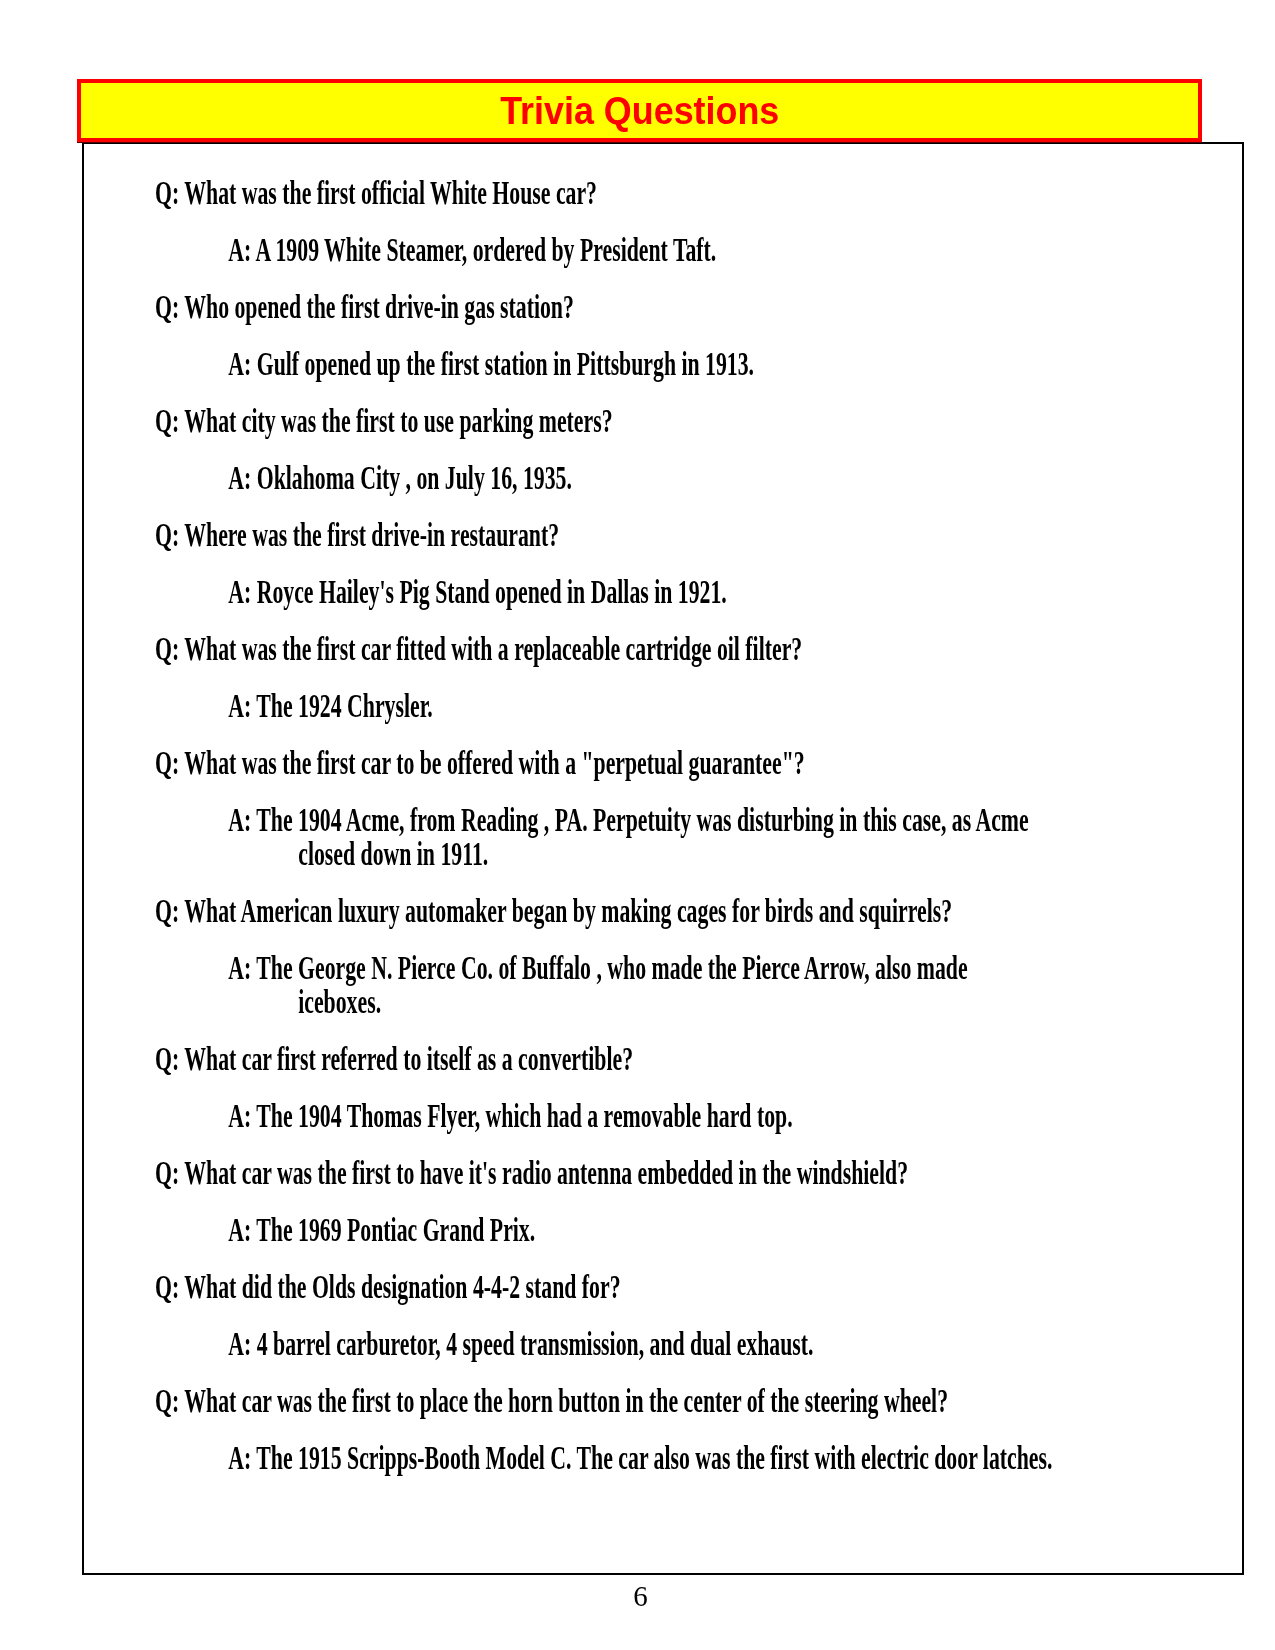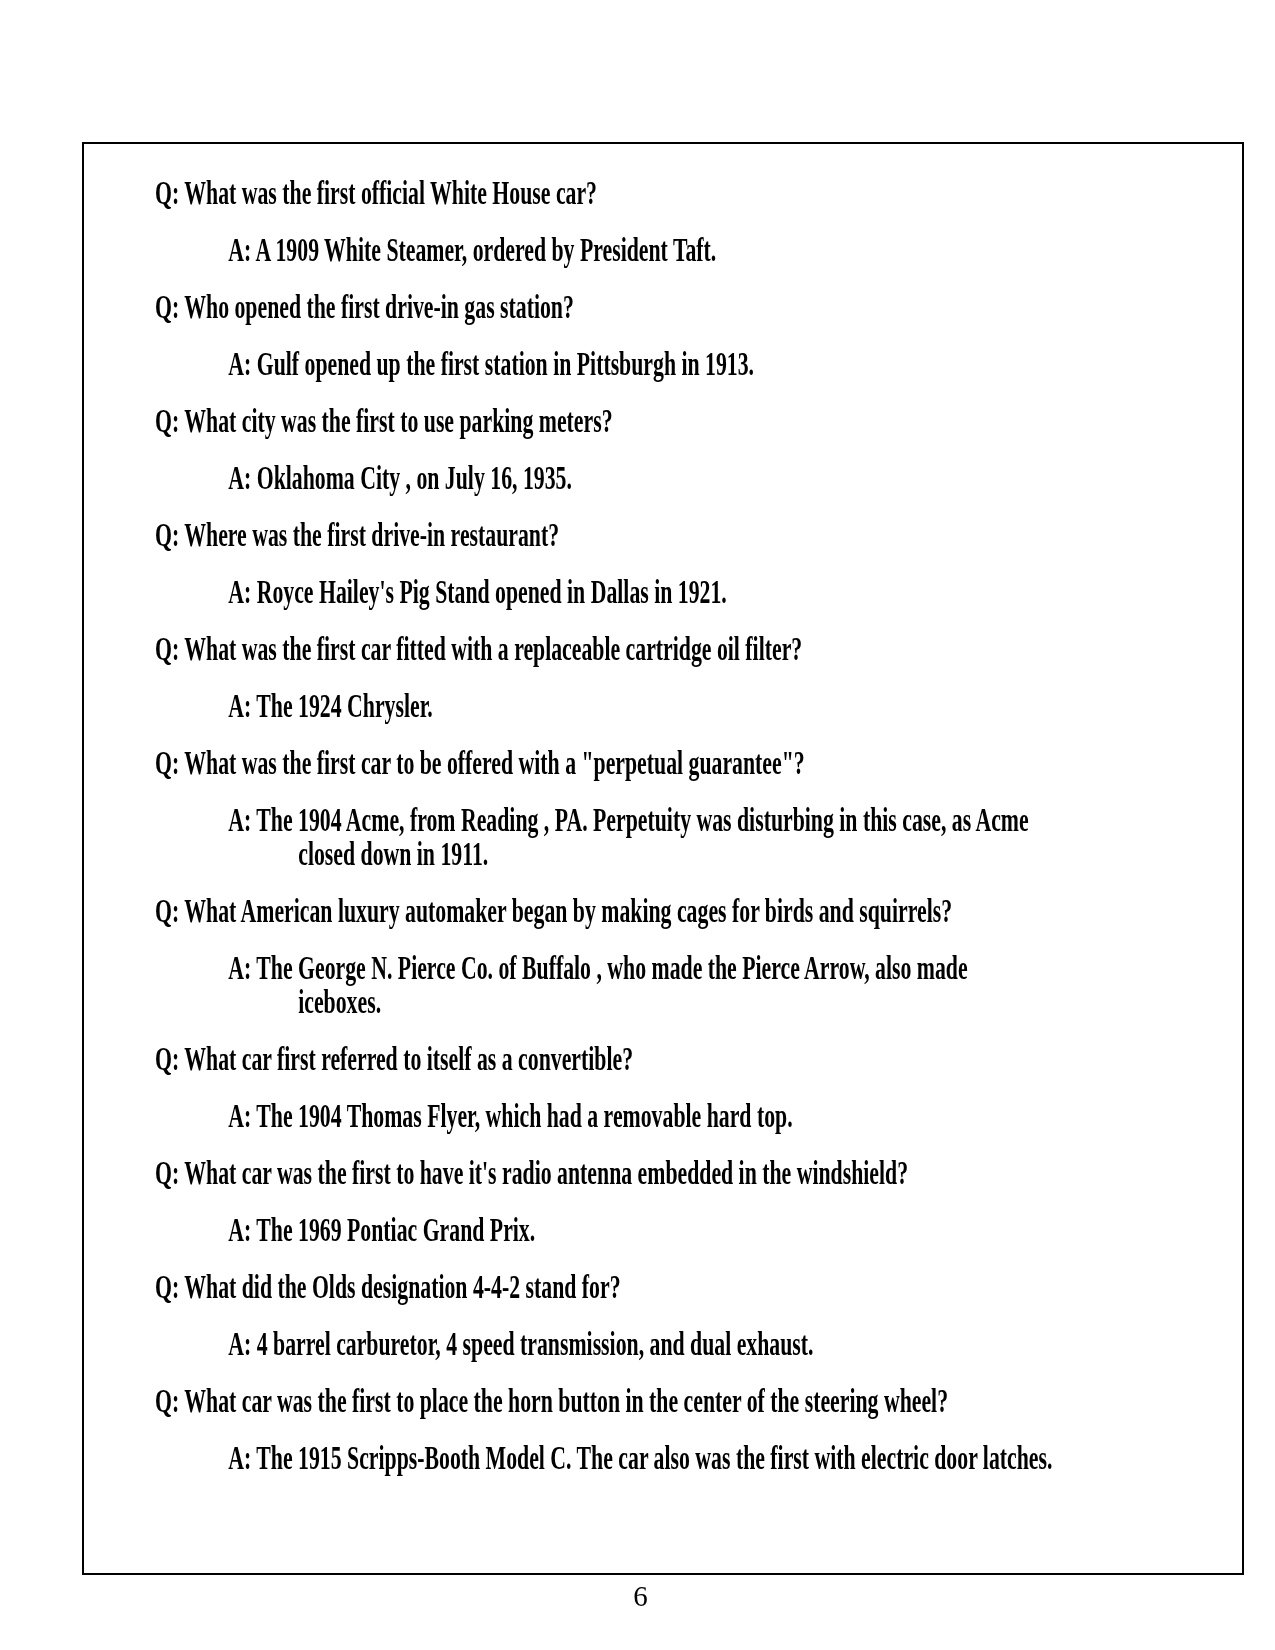--- a/index.html
+++ b/index.html
@@ -77,20 +77,23 @@
     font-size: 29px;
     font-weight: normal;
     color: #000000;
   }
 </style>
 </head>
 <body>
 
 <div class="page">
 
+  <div class="banner">
+    <span class="banner-title">Trivia Questions</span>
+  </div>
 
   <div class="content-box">
     <div class="qa-list">
       <p class="question">Q: What was the first official White House car?</p>
       <p class="answer">A: A 1909 White Steamer, ordered by President Taft.</p>
       <p class="question">Q: Who opened the first drive-in gas station?</p>
       <p class="answer">A: Gulf opened up the first station in Pittsburgh in 1913.</p>
       <p class="question">Q: What city was the first to use parking meters?</p>
       <p class="answer">A: Oklahoma City , on July 16, 1935.</p>
       <p class="question">Q: Where was the first drive-in restaurant?</p>

